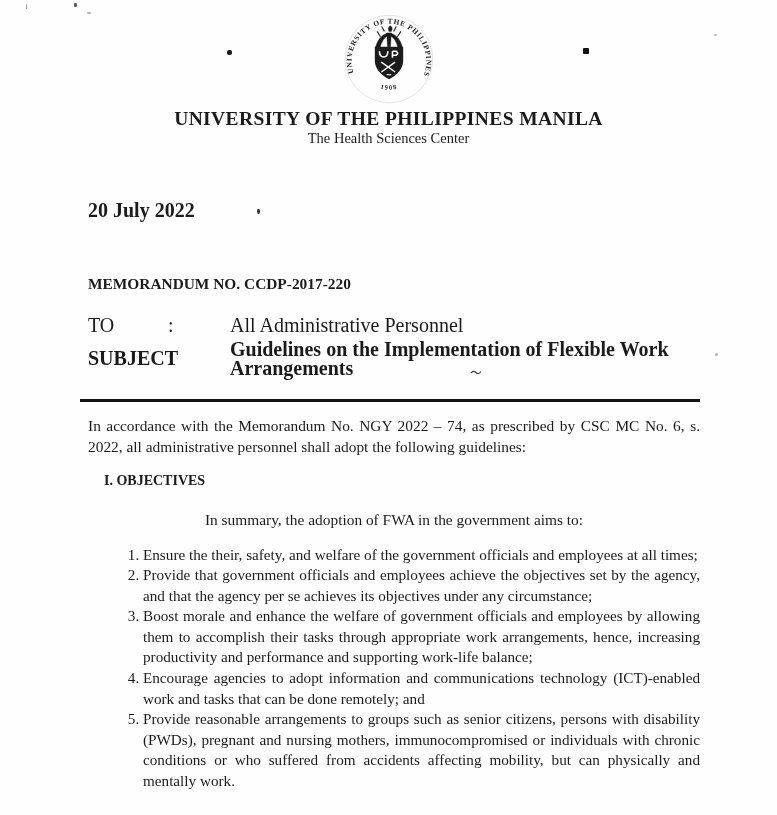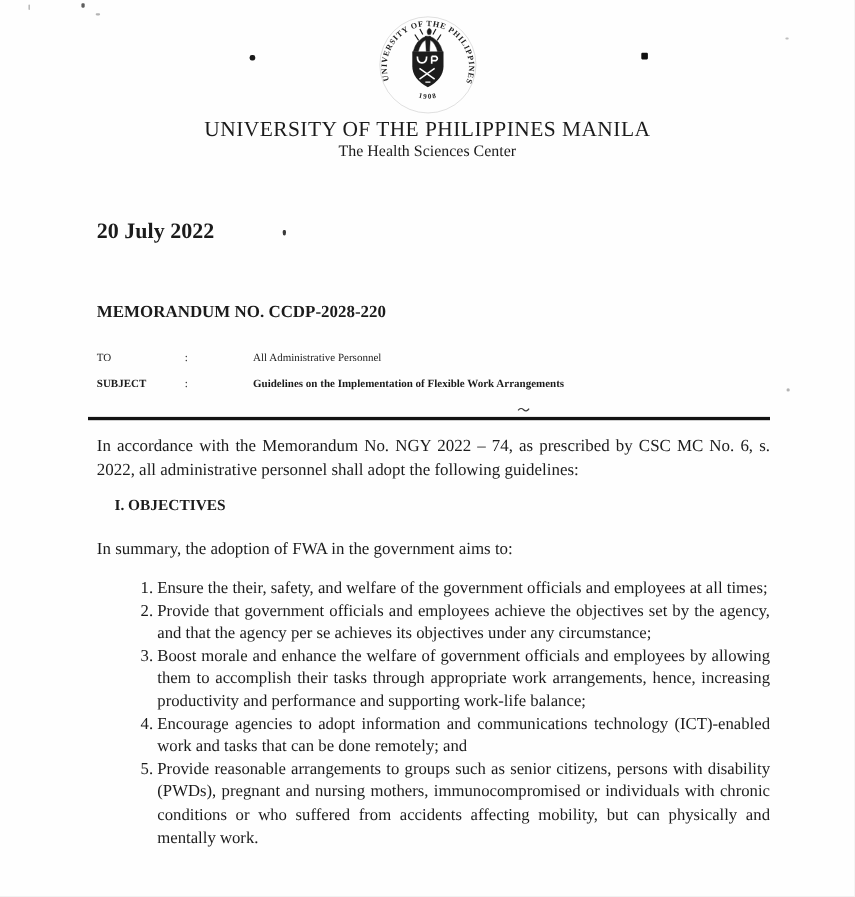--- a/index.html
+++ b/index.html
@@ -13,39 +13,39 @@
     overflow:hidden;
     box-sizing:border-box;
   }
   .content { padding:0 77px 0 88px; }
 
   
   .doc-header { text-align:center; padding-top:13px; }
   .seal { display:block; margin:0 auto 3px auto; }
   .seal-ring { font-family:"Liberation Serif", serif; font-size:9.6px; letter-spacing:0.9px; fill:#1d1d1d; font-weight:bold; }
   .seal-year { font-family:"Liberation Serif", serif; font-size:8.5px; letter-spacing:1.5px; fill:#1d1d1d; font-weight:bold; }
-  .institution { font-size:19.5px; letter-spacing:0.4px; line-height:21px; }
+  .institution { font-size:19.5px; letter-spacing:0.4px; line-height:21px;font-weight:bold; }
   .subtitle { font-size:14.5px; line-height:16px; margin-top:1px; }
 
   
   .date-line { margin-top:56px; font-size:20px; line-height:17px;font-weight:bold; }
   .memo-number { margin-top:56px; font-size:15.4px; font-weight:bold; line-height:17px; }
-  .field-row { display:flex; margin-top:24px; font-size:10px; line-height:19.5px; }
+  .field-row { display:flex; margin-top:24px; font-size:20px; line-height:19.5px;align-items:center; }
   .subject-row { margin-top:4px; }
   .field-label { width:80px; flex:0 0 80px; }
   .field-colon { width:62px; flex:0 0 62px; }
   .field-value { flex:1 1 auto; max-width:472px; }
   .subject-row .field-label, .subject-value { font-weight:bold; }
 
   .rule { border:none; border-top:3px solid #131313; margin:20px 0 0 -8px; width:620px; }
 
   
   .intro { margin:13px 0 0 0; font-size:15.4px; line-height:21.5px; text-align:justify; }
   .section-heading { margin:14px 0 0 16px; font-size:14px; font-weight:bold; line-height:18px; }
-  .summary-line { margin:21px 0 0 0; font-size:15.4px; line-height:18px; }
+  .summary-line { margin:21px 0 0 0; font-size:15.4px; line-height:18px;text-align:center; }
   ol.objectives { margin:16px 0 0 0; padding-left:55px; }
   ol.objectives li {
     font-size:15.2px; line-height:20.6px;
     text-align:justify;
     padding-left:0;
   }
 
   
   .spk { position:absolute; background:#2a2a2a; border-radius:1px; }
   .sq1 { left:26px; top:4px;  width:1px; height:5px; opacity:.45; }
@@ -107,21 +107,21 @@
       </g>
     </svg>
     <div class="institution">UNIVERSITY OF THE PHILIPPINES MANILA</div>
     <div class="subtitle">The Health Sciences Center</div>
   </div>
 
   <div class="content">
 
     <div class="date-line">20 July 2022</div>
 
-    <div class="memo-number">MEMORANDUM NO. CCDP-2028-220</div>
+    <div class="memo-number">MEMORANDUM NO. CCDP-2017-220</div>
 
     <div class="field-row">
       <span class="field-label">TO</span>
       <span class="field-colon">:</span>
       <span class="field-value">All Administrative Personnel</span>
     </div>
 
     <div class="field-row subject-row">
       <span class="field-label">SUBJECT</span>
       <span class="field-colon">:</span>

